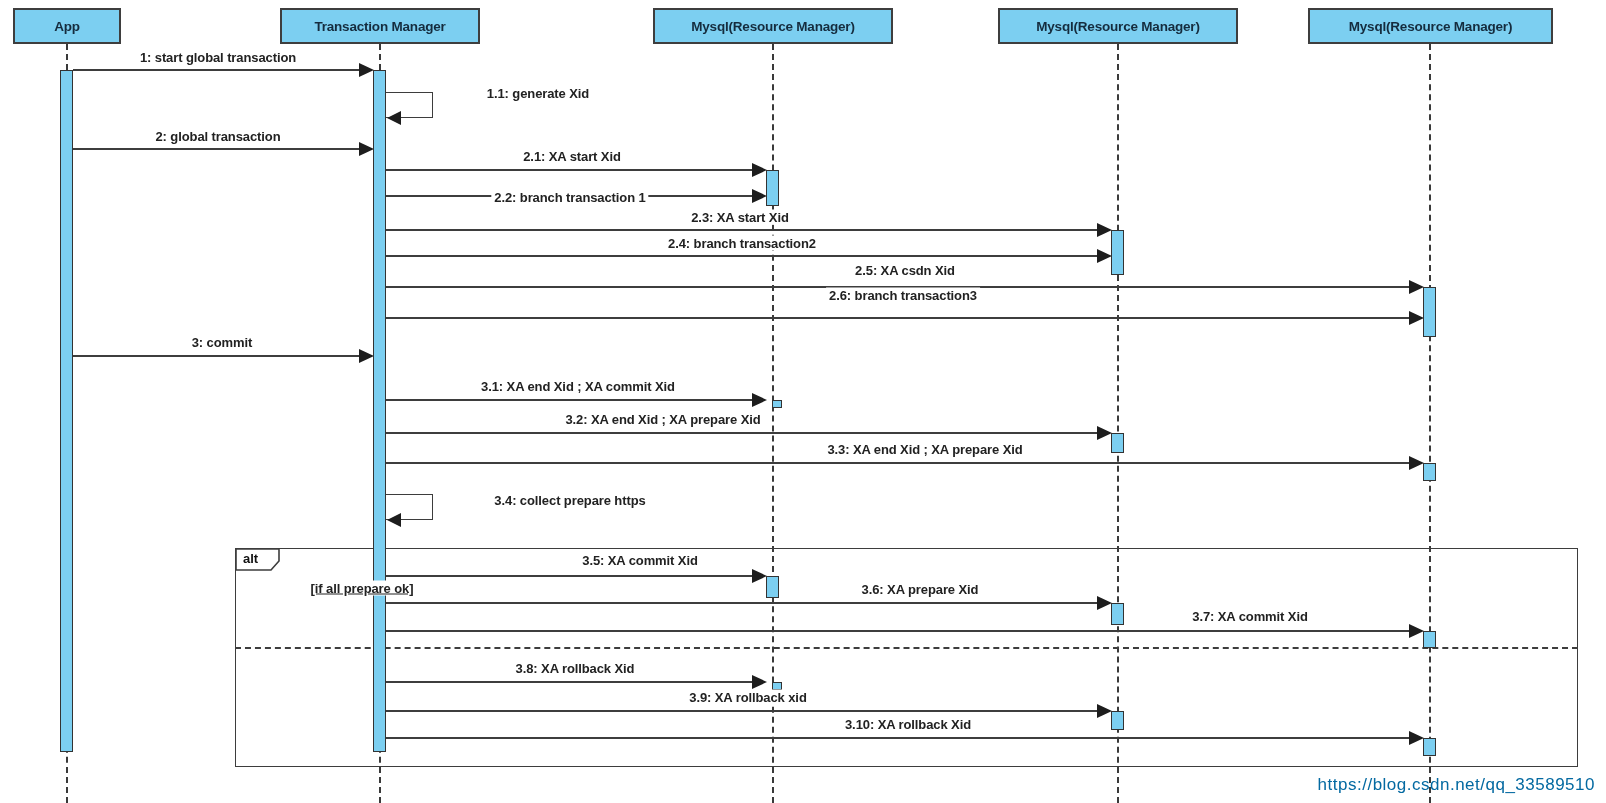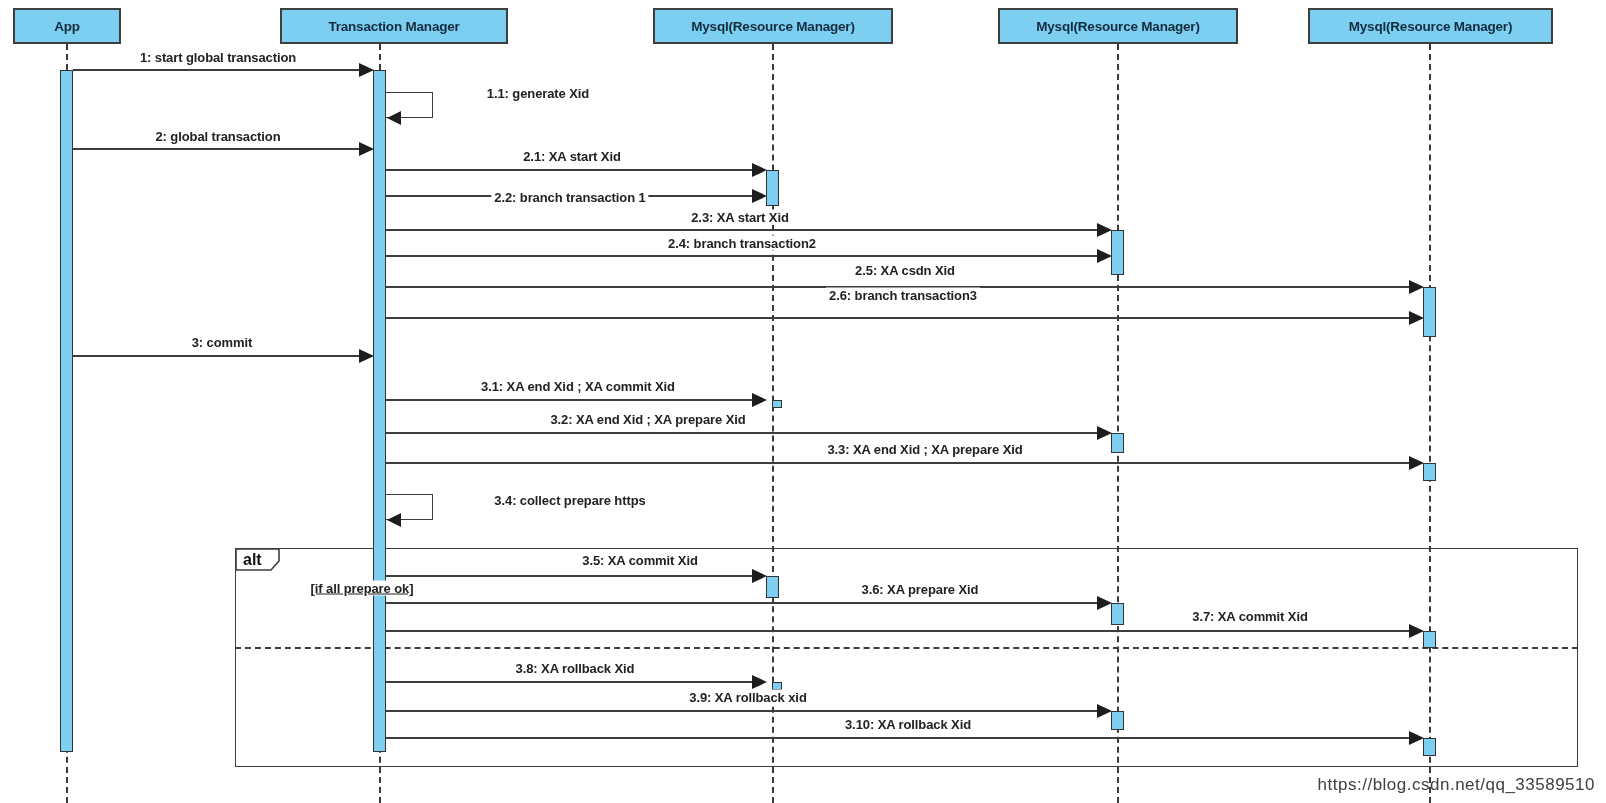--- a/index.html
+++ b/index.html
@@ -18,38 +18,38 @@
         border-bottom:7px solid transparent;border-right:14px solid #1d1d1d;z-index:3;}
   .selfloop{position:absolute;width:47px;height:26px;border:1.8px solid #3d3d3d;border-left:none;
         box-sizing:border-box;z-index:3;}
   .mlabel{position:absolute;transform:translate(-50%,-50%);white-space:nowrap;background:#fff;
         padding:0 3px;font-size:13px;font-weight:600;letter-spacing:-0.1px;color:#222;z-index:5;}
   .frame{position:absolute;left:235px;top:548px;width:1343px;height:219px;
         border:1.8px solid #3d3d3d;box-sizing:border-box;z-index:2;}
   .divider{position:absolute;left:235px;top:647px;width:1343px;height:0;
         border-top:2px dashed #3d3d3d;z-index:2;}
   .alt-tab{position:absolute;left:236px;top:549px;z-index:5;}
-  .alt-label{position:absolute;left:243px;top:551px;font-size:16px;font-weight:bold;color:#111;z-index:6;}
+  .alt-label{position:absolute;left:243px;top:551px;font-size:13px;font-weight:bold;color:#111;z-index:6;}
   .guard{z-index:6;text-decoration:underline;}
-  .watermark{position:absolute;top:775px;right:11px;font-size:17px;color:#404040;
+  .watermark{position:absolute;top:775px;right:11px;font-size:17px;color:#0369a1;
         letter-spacing:0.5px;z-index:6;}
 </style>
 </head>
 <body>
 
 <div class="stage">
 
   <div class="lifeline" style="left:66px"></div>
   <div class="lifeline" style="left:379px"></div>
   <div class="lifeline" style="left:772px"></div>
   <div class="lifeline" style="left:1117px"></div>
   <div class="lifeline" style="left:1429px"></div>
 
   <div class="pbox" style="left:13px;width:108px">App</div>
-  <div class="pbox" style="left:280px;width:228px">Transaction Manager</div>
+  <div class="pbox" style="left:280px;width:200px">Transaction Manager</div>
   <div class="pbox" style="left:653px;width:240px">Mysql(Resource Manager)</div>
   <div class="pbox" style="left:998px;width:240px">Mysql(Resource Manager)</div>
   <div class="pbox" style="left:1308px;width:245px">Mysql(Resource Manager)</div>
 
   <div class="frame"></div>
   <div class="divider"></div>
   <svg class="alt-tab" width="46" height="23">
     <path d="M0,0 H43 V12 L35,21 H0 Z" fill="#ffffff" stroke="#3d3d3d" stroke-width="1.6"></path>
   </svg>
   <div class="alt-label">alt</div>
@@ -92,21 +92,21 @@
   <div class="arrow-head-r" style="left:1409px;top:311px"></div>
 
   <div class="mlabel" style="left:222px;top:342px">3: commit</div>
   <div class="arrow-line" style="left:73px;top:355px;width:286px"></div>
   <div class="arrow-head-r" style="left:359px;top:349px"></div>
 
   <div class="mlabel" style="left:578px;top:386px">3.1: XA end Xid ; XA commit Xid</div>
   <div class="arrow-line" style="left:386px;top:399px;width:366px"></div>
   <div class="arrow-head-r" style="left:752px;top:393px"></div>
 
-  <div class="mlabel" style="left:648px;top:419px">3.2: XA end Xid ; XA prepare Xid</div>
+  <div class="mlabel" style="left:663px;top:419px">3.2: XA end Xid ; XA prepare Xid</div>
   <div class="arrow-line" style="left:386px;top:432px;width:711px"></div>
   <div class="arrow-head-r" style="left:1097px;top:426px"></div>
 
   <div class="mlabel" style="left:925px;top:449px">3.3: XA end Xid ; XA prepare Xid</div>
   <div class="arrow-line" style="left:386px;top:462px;width:1023px"></div>
   <div class="arrow-head-r" style="left:1409px;top:456px"></div>
 
   <div class="selfloop" style="left:386px;top:494px"></div>
   <div class="arrow-head-l" style="left:387px;top:513px"></div>
   <div class="mlabel" style="left:570px;top:500px">3.4: collect prepare https</div>

